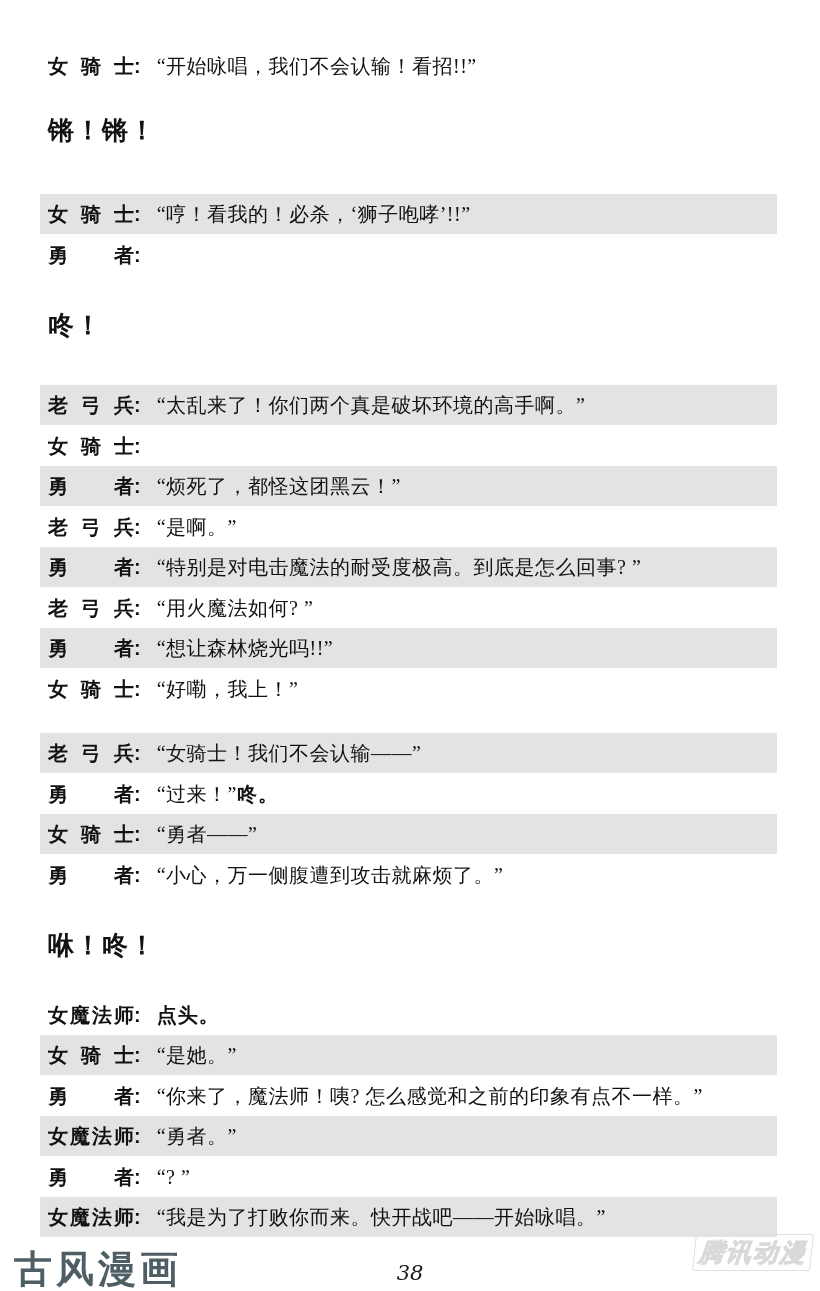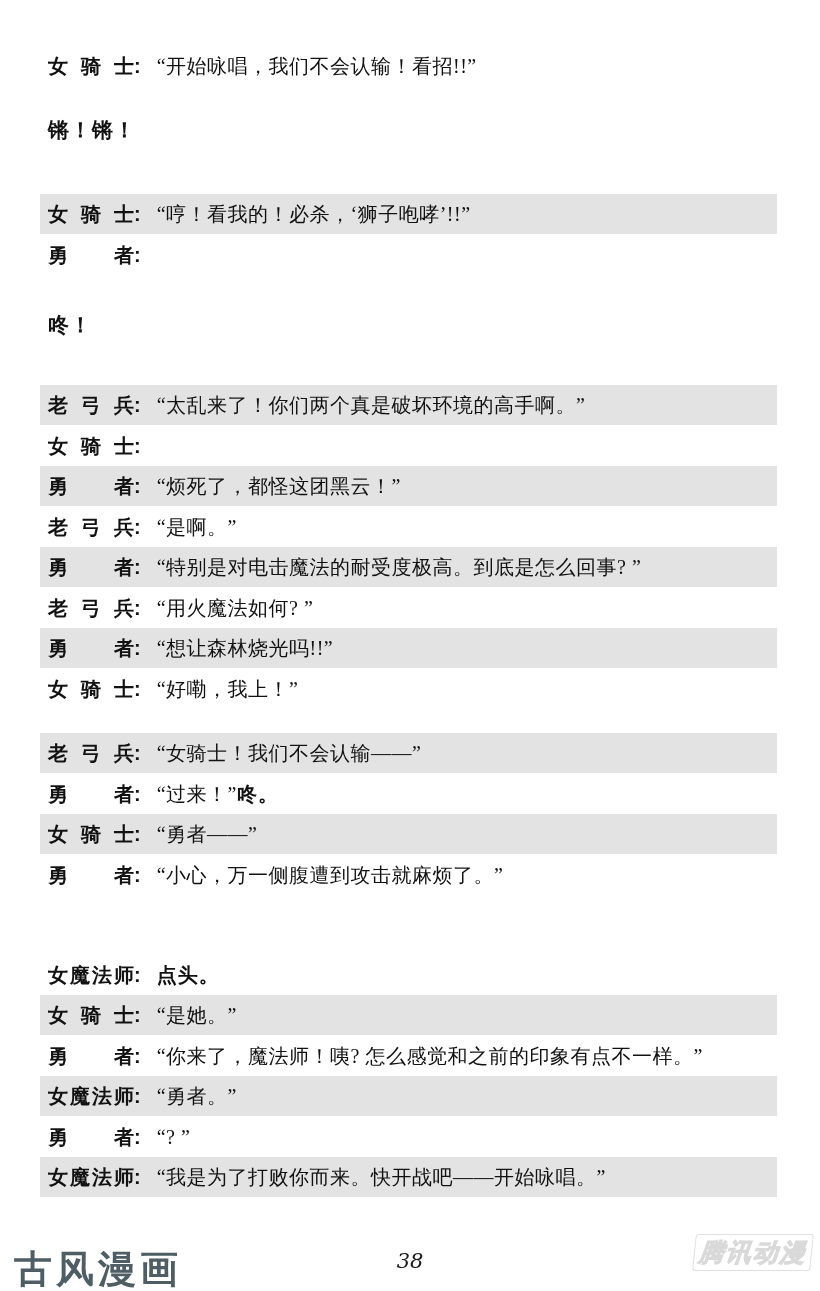--- a/index.html
+++ b/index.html
@@ -21,36 +21,36 @@
     white-space:nowrap;
   }
   .colon{font-weight:bold;flex:0 0 auto;margin-right:16px;}
   .txt{
     flex:1 1 auto;
     font-family:"Liberation Serif","DejaVu Serif",serif;
     letter-spacing:0.5px;
   }
   .txt b{font-family:"Liberation Sans","DejaVu Sans",sans-serif;letter-spacing:1px;}
   .sfx{
-    font-weight:bold;font-size:21px;letter-spacing:1px;
+    font-weight:bold;font-size:26px;letter-spacing:1px;
     font-family:"Liberation Sans","DejaVu Sans",sans-serif;
   }
   .spacer{width:100%;}
   .spacer.sm{height:24px;}
   .spacer.md{height:30px;}
   .spacer.lg{height:40px;}
   .spacer.xl{height:44px;}
   .footer{position:absolute;left:0;bottom:0;width:820px;height:52px;}
   .logo{
     position:absolute;left:14px;bottom:0px;
     font-family:"DejaVu Serif","Liberation Serif",serif;
     font-size:38px;font-weight:bold;color:#4e5e64;letter-spacing:4px;line-height:44px;
   }
   .pagenum{
-    position:absolute;left:0;right:0;bottom:18px;text-align:center;
+    position:absolute;left:0;right:0;bottom:6px;text-align:center;
     font-family:"DejaVu Serif","Liberation Serif",serif;
     font-style:italic;font-size:21px;color:#1a1a1a;
   }
   .watermark{
     position:absolute;right:8px;bottom:20px;
     font-weight:bold;font-style:italic;font-size:25px;letter-spacing:2px;
     color:#f2f2f2;-webkit-text-stroke:1px #d9d9d9;
     border:1px solid #e0e0e0;padding:1px 4px;border-radius:3px;
     transform:skewX(-6deg);
     font-family:"Liberation Sans","DejaVu Sans",sans-serif;
@@ -138,20 +138,23 @@
       <span class="spk">女骑士</span>
       <span class="colon">:</span>
       <span class="txt"><span>“勇者——”</span></span>
     </div>
     <div class="row">
       <span class="spk">勇者</span>
       <span class="colon">:</span>
       <span class="txt"><span>“小心，万一侧腹遭到攻击就麻烦了。”</span></span>
     </div>
     <div class="spacer md"></div>
+    <div class="row sfx">
+      <span>咻！咚！</span>
+    </div>
     <div class="spacer md"></div>
     <div class="row">
       <span class="spk">女魔法师</span>
       <span class="colon">:</span>
       <span class="txt"><b>点头。</b></span>
     </div>
     <div class="row shaded">
       <span class="spk">女骑士</span>
       <span class="colon">:</span>
       <span class="txt"><span>“是她。”</span></span>

